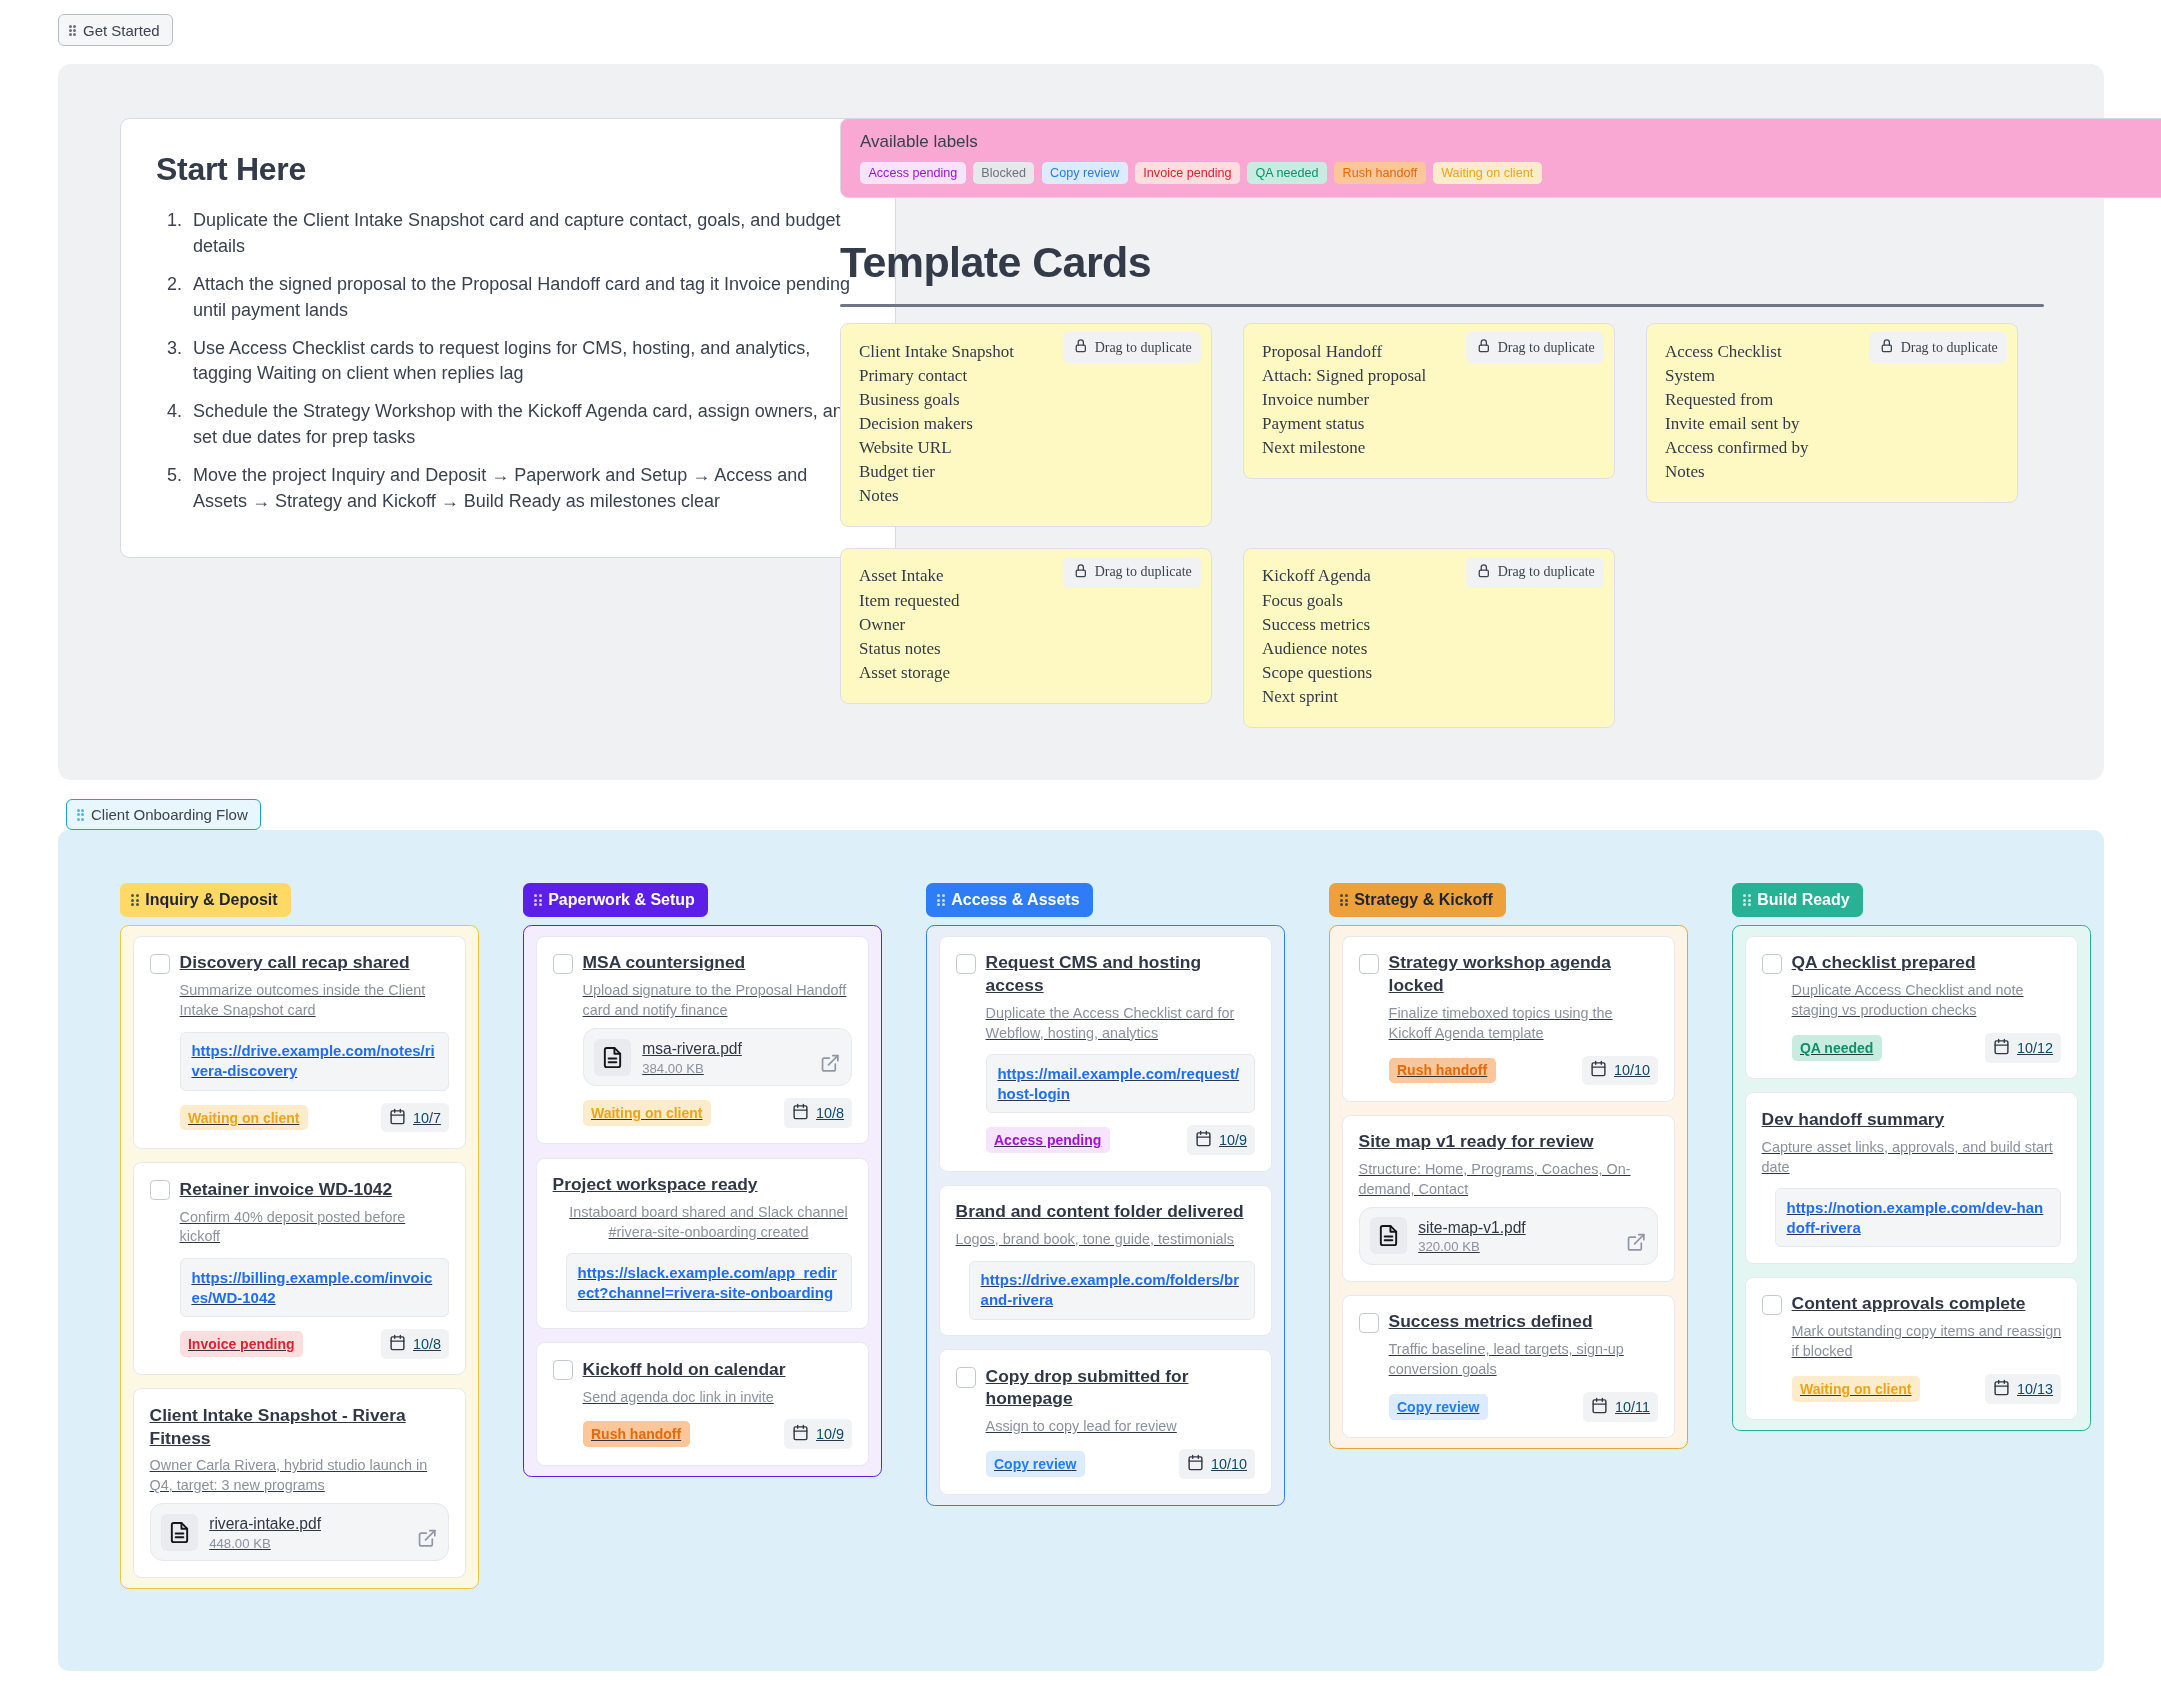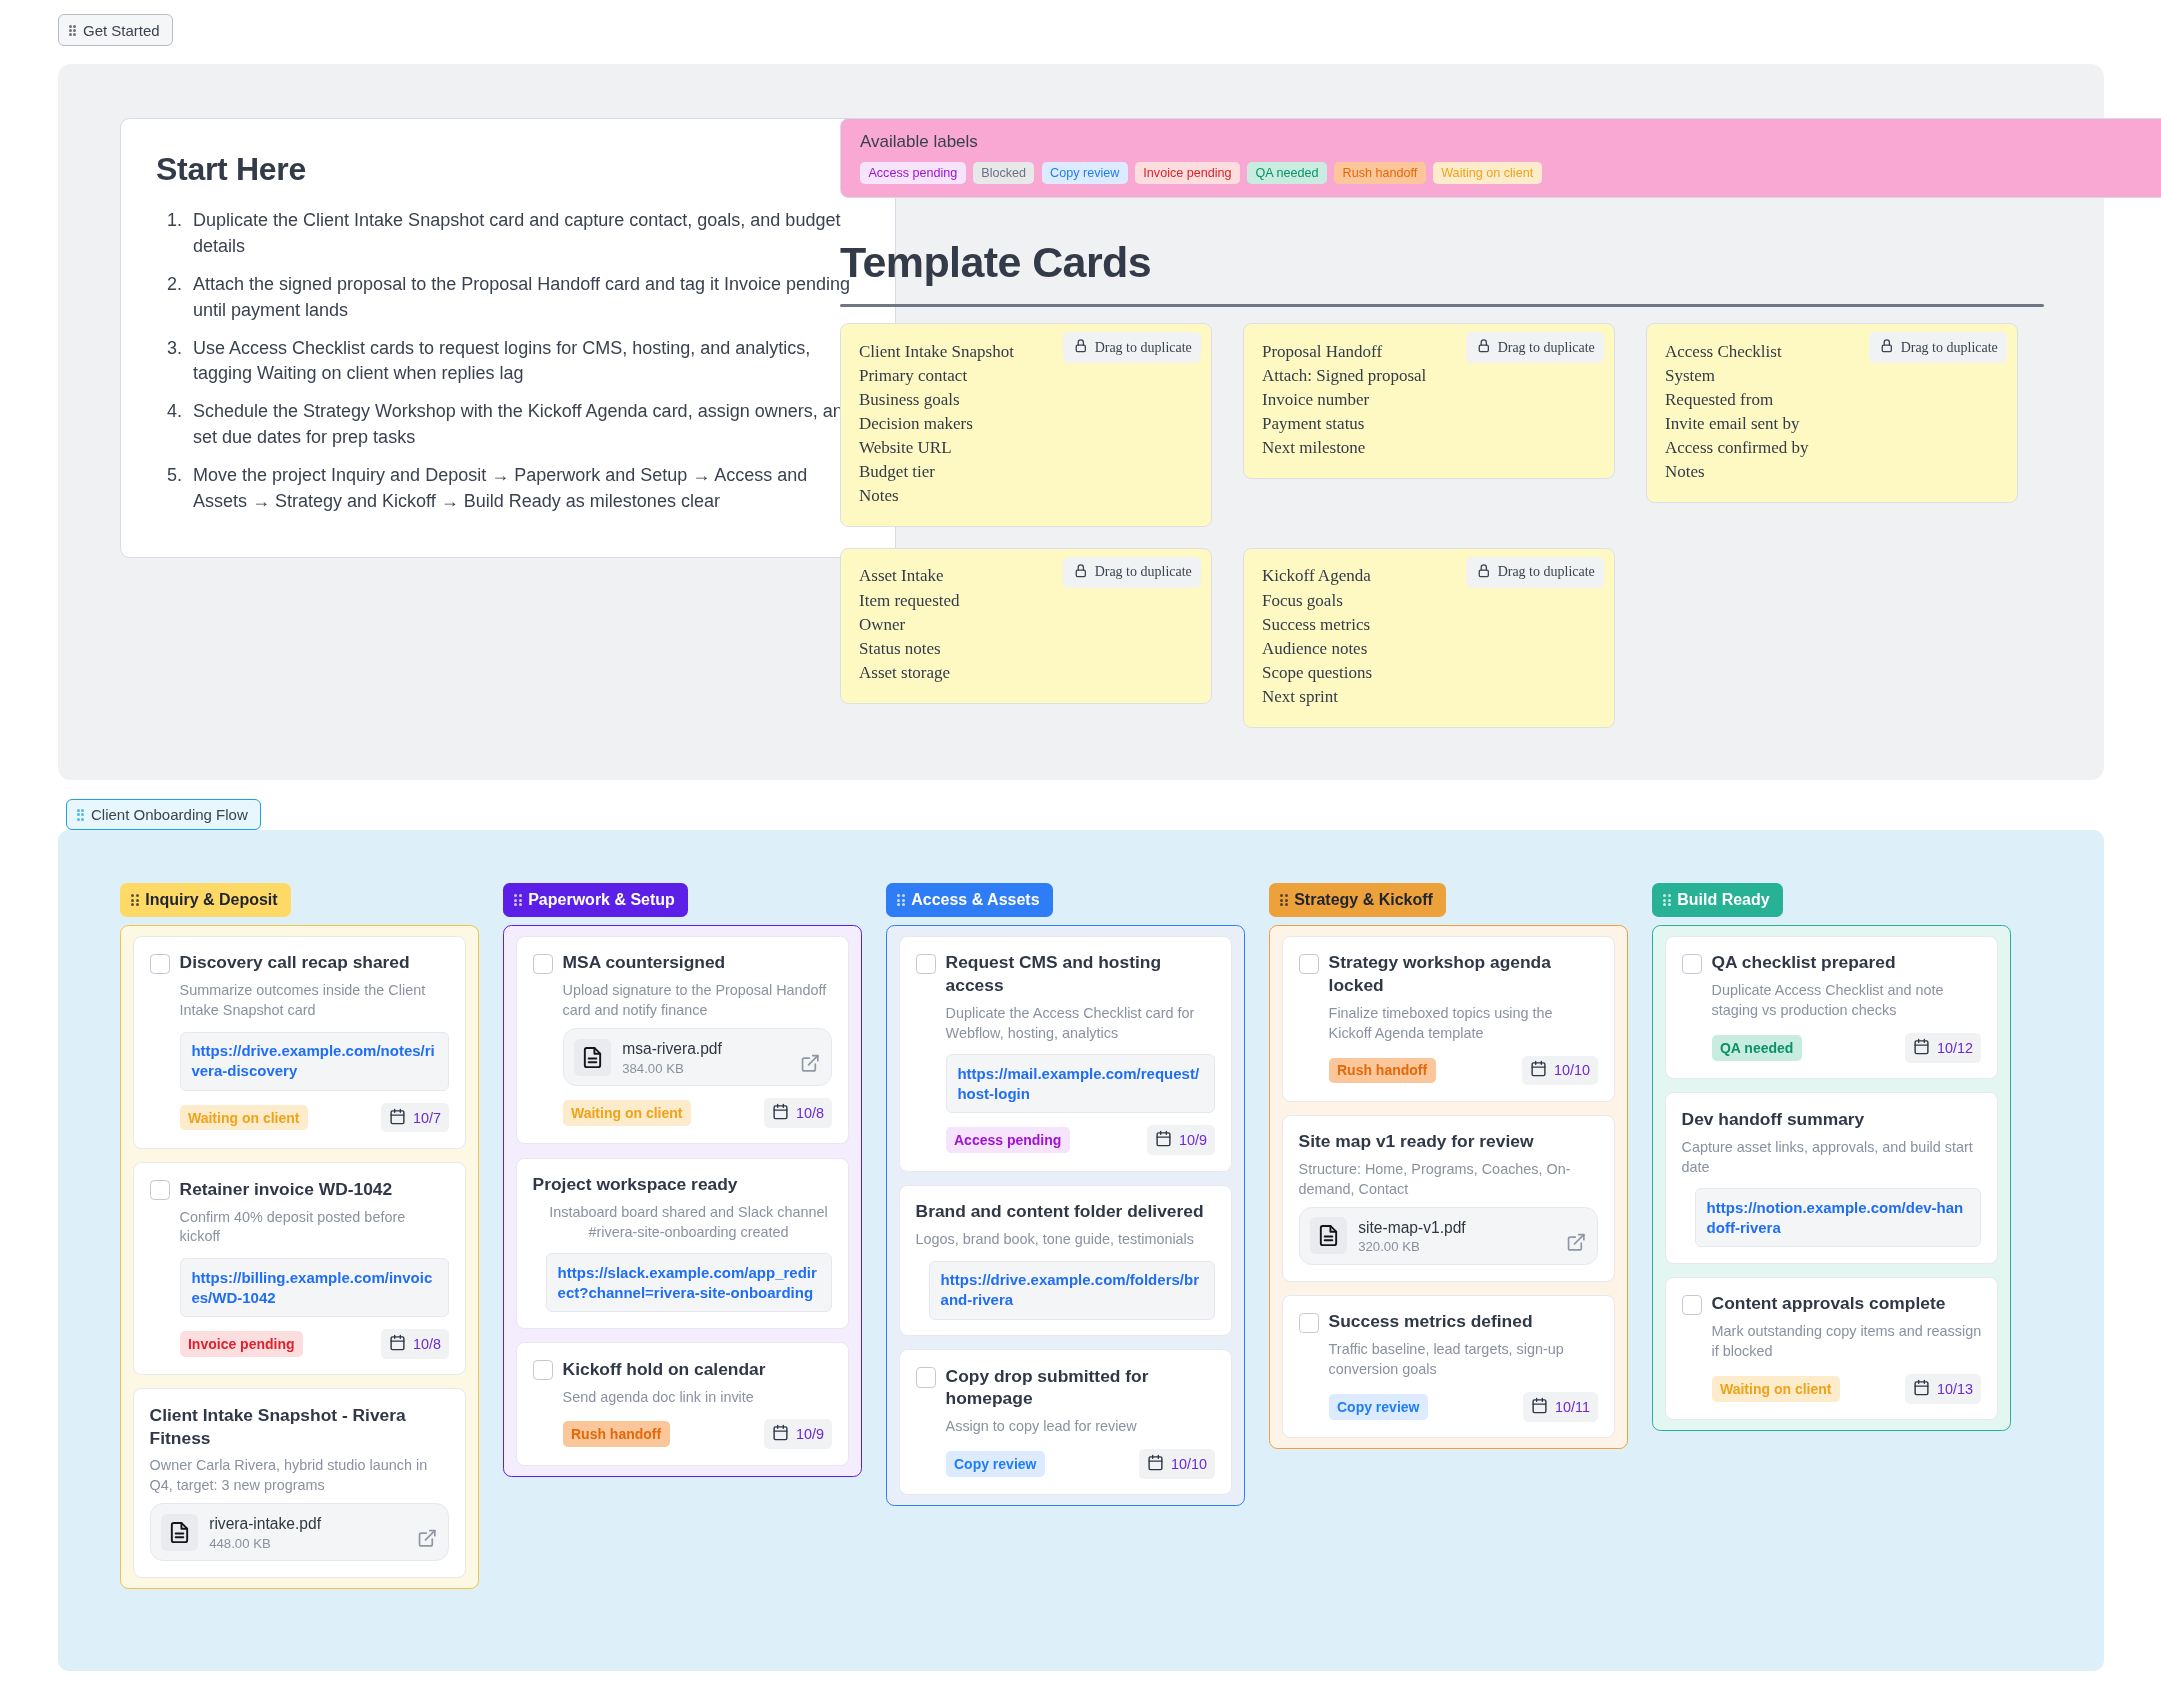--- a/index.html
+++ b/index.html
@@ -113,21 +113,21 @@
   .dup-chip svg { flex: 0 0 auto; }
 
   
   .board {
     position: absolute; left: 58px; top: 830px;
     width: 2046px; height: 841px;
     background: #ddf0fa; border-radius: 10.8px;
   }
   .columns {
     position: absolute; left: 62px; top: 53px;
-    display: flex; gap: 24px;
+    display: flex; gap: 44px; text-decoration: underline;
   }
   .col { width: 359px; }
   .col-head {
     display: inline-flex; align-items: center;
     font-size: 16px; font-weight: bold;
     padding: 7.8px 13.2px 7.8px 10.8px; border-radius: 6.6px; margin-bottom: 8.4px;
   }
   .col-body {
     border-radius: 8.4px; border: 1.2px solid transparent;
     padding: 10px 12px; display: flex; flex-direction: column; gap: 13.2px;
@@ -168,21 +168,21 @@
   .ext-ico { flex: 0 0 auto; }
 
   .task-foot {
     margin-top: 12px; display: flex; align-items: center;
     justify-content: space-between; gap: 8.4px;
   }
   .task-foot .lbl { font-size: 14px; font-weight: bold; padding: 4.8px 8.4px; }
   .due {
     display: inline-flex; align-items: center; gap: 6.6px;
     background: #f1f2f4; border-radius: 5.4px; padding: 4.8px 8.4px;
-    font-size: 14.4px; color: #6d28d9; white-space: nowrap;
+    font-size: 14.4px; color: #0c4a6e; white-space: nowrap;
   }
 </style>
 </head>
 <body>
 
 
 
 
 <div class="section-handle handle-grey">
   <span class="drag-dots">

